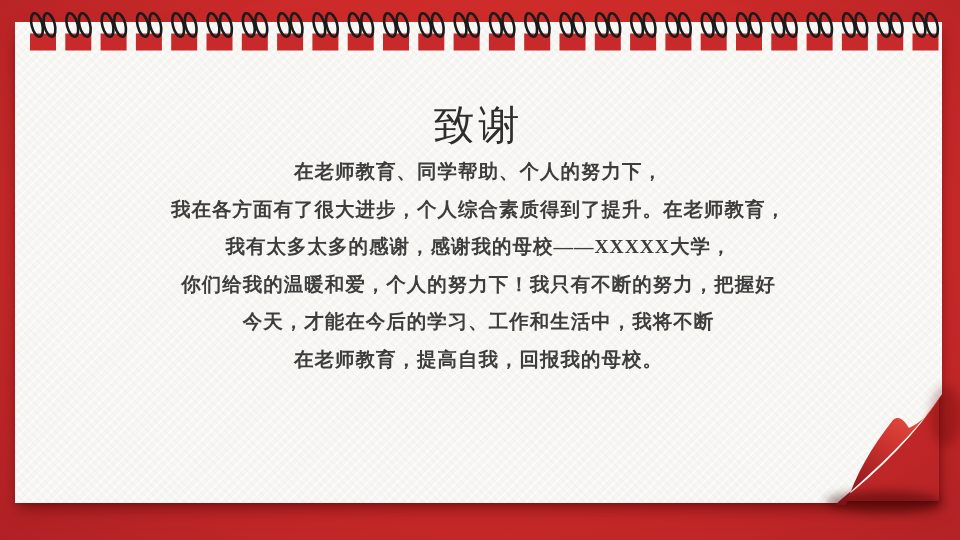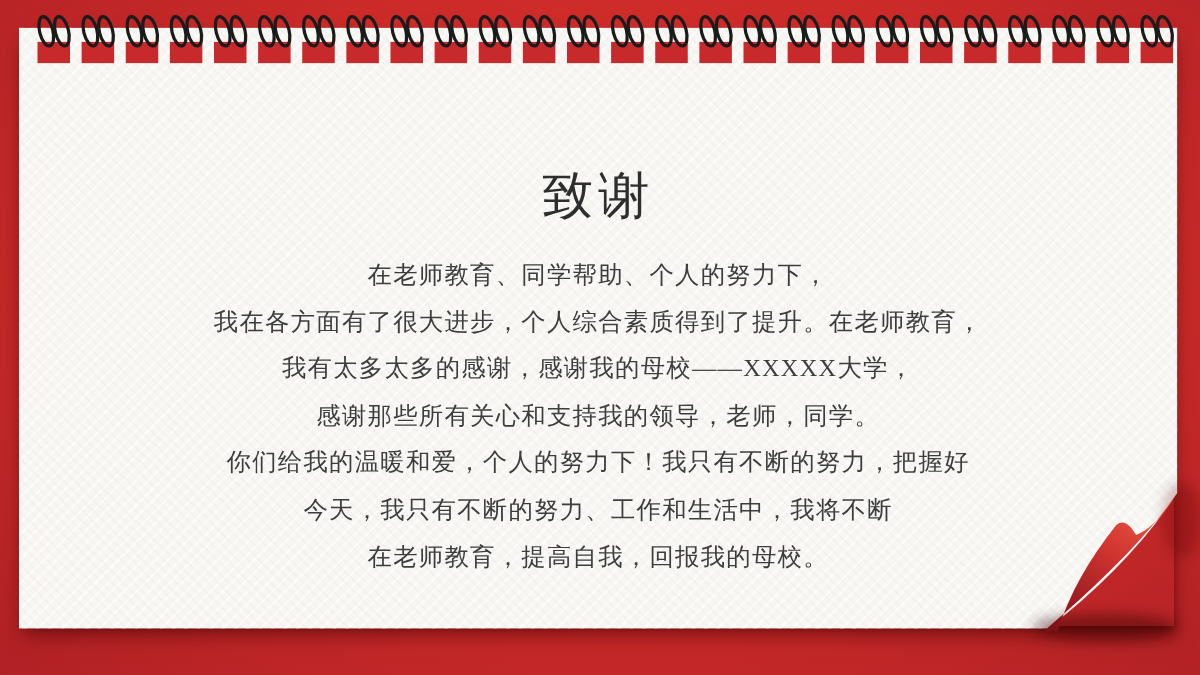--- a/index.html
+++ b/index.html
@@ -26,29 +26,29 @@
   .binding-svg{
     position:absolute;left:0;top:0;width:960px;height:62px;
     pointer-events:none;
   }
   .curl-svg{
     position:absolute;left:800px;top:360px;width:160px;height:180px;
     pointer-events:none;
   }
   .slide-title{
     margin:0;
-    padding-top:107px;
+    padding-top:76px;
     text-align:center;
     font-size:41px;
     font-weight:400;
     letter-spacing:4px;
     color:#2e2e2e;
   }
   .body-text{
-    margin-top:18px;
+    font-weight:bold;
   }
   .body-text p{
     margin:0;
     text-align:center;
     font-size:19.5px;
     line-height:37.6px;
     letter-spacing:1px;
     color:#3d3d3d;
   }
 </style>
@@ -58,23 +58,22 @@
 <div class="stage">
 
   <div class="page-shadow"></div>
 
   <div class="page">
     <h1 class="slide-title">致谢</h1>
     <div class="body-text">
       <p>在老师教育、同学帮助、个人的努力下，</p>
       <p>我在各方面有了很大进步，个人综合素质得到了提升。在老师教育，</p>
       <p>我有太多太多的感谢，感谢我的母校——XXXXX大学，</p>
-      <p>感谢那些所有关心和支持我的领导，老师，同学。</p>
       <p>你们给我的温暖和爱，个人的努力下！我只有不断的努力，把握好</p>
-      <p>今天，我只有不断的努力、工作和生活中，我将不断</p>
+      <p>今天，才能在今后的学习、工作和生活中，我将不断</p>
       <p>在老师教育，提高自我，回报我的母校。</p>
     </div>
   </div>
 
   <svg class="binding-svg" id="binding" viewBox="0 0 960 62" xmlns="http://www.w3.org/2000/svg">
       <g>
         <rect x="30" y="33.5" width="26" height="17" fill="#c8292a"></rect>
         <ellipse cx="37" cy="25" rx="5.3" ry="12" fill="none" stroke="#1b1b1b" stroke-width="2.6" transform="rotate(-14 37 25)"></ellipse>
         <ellipse cx="49.5" cy="25" rx="5.3" ry="12" fill="none" stroke="#1b1b1b" stroke-width="2.6" transform="rotate(-14 49.5 25)"></ellipse>
       </g>

